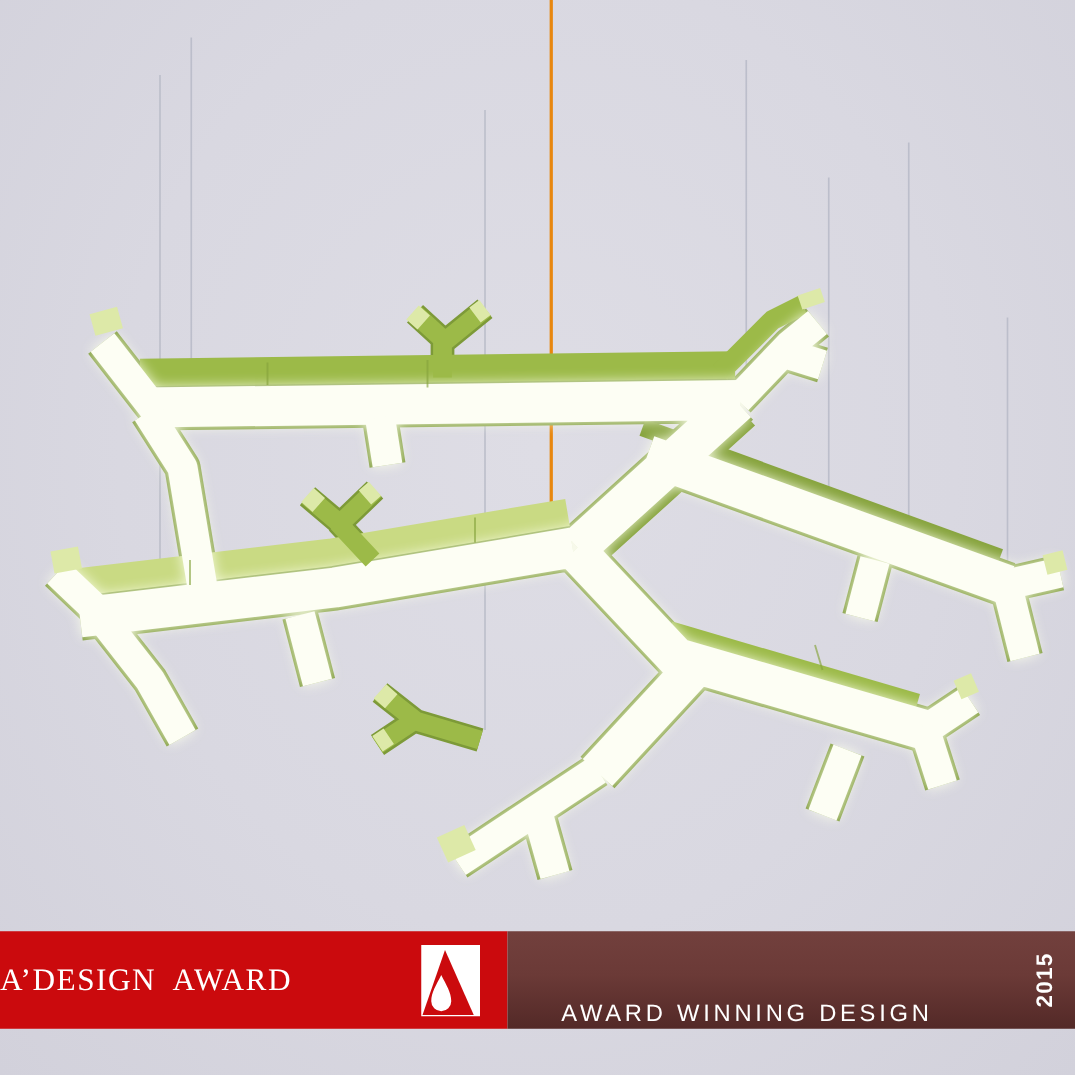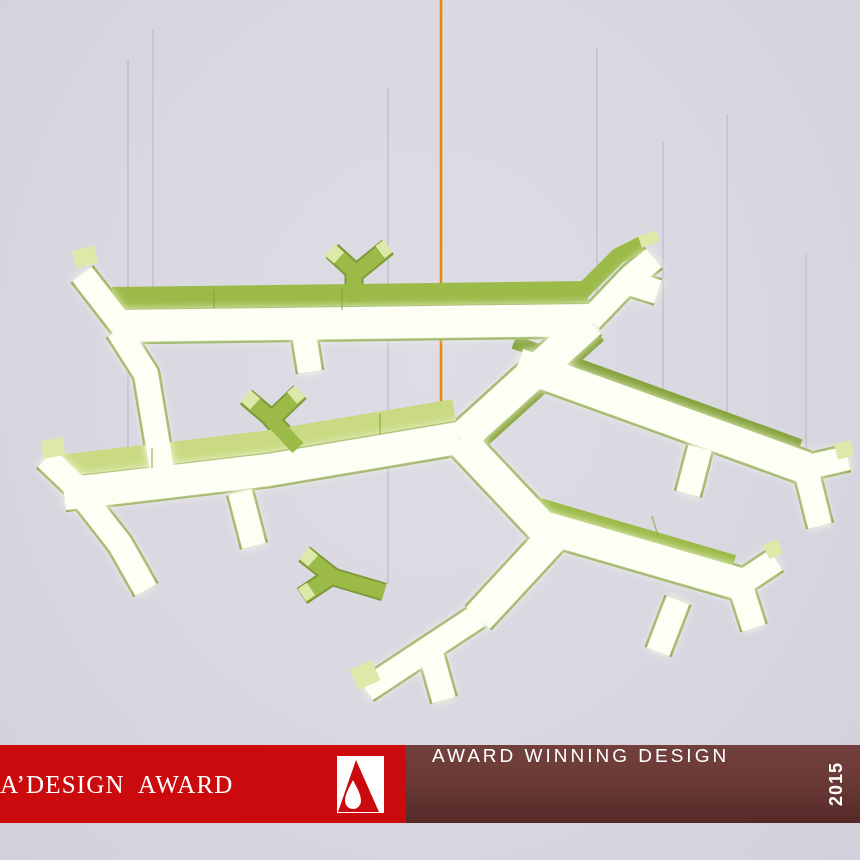--- a/index.html
+++ b/index.html
@@ -27,21 +27,21 @@
   .seam{stroke:var(--lamp-green-shade,#86a33c);stroke-width:1.5;opacity:.65;fill:none;}
 
   .banner{position:absolute;left:0;top:745px;width:860px;height:78px;display:flex;}
   .banner-left{width:406px;height:100%;background:var(--banner-red,#cb0a0d);
     display:flex;align-items:center;justify-content:space-between;font-family:Liberation Serif, serif;}
   .banner-left-text{color:var(--banner-text,#fff);text-align:right;margin-right:9px;
     font-size:25px;line-height:25px;letter-spacing:1.2px;font-weight:400;word-spacing:7px;}
   .logo-box{width:47px;height:57px;background:var(--logo-white,#fff);margin-right:22px;flex:0 0 auto;}
   .banner-right{flex:1;height:100%;position:relative;color:var(--banner-text,#fff);
     background:linear-gradient(180deg,var(--maroon-top,#72403d) 0%,var(--maroon-mid,#6b3a37) 45%,var(--maroon-bottom,#532927) 100%);
-    display:flex;flex-direction:column;justify-content:space-between;padding-left:26px;box-sizing:border-box;}
+    display:flex;flex-direction:column;justify-content:flex-end;padding-left:43px;box-sizing:border-box;}
   .bw-line1{font-size:19px;letter-spacing:3px;font-weight:400;}
   .bw-line2{font-size:21px;letter-spacing:2.5px;font-weight:700;margin-top:7px;}
   .year{position:absolute;right:2px;top:50%;transform:translateY(-50%) rotate(-90deg);
     font-size:18px;font-weight:700;letter-spacing:1px;}
 </style>
 <title>A’ Design Award &amp; Competition</title></head>
 <body>
 
 <div class="canvas">
 

